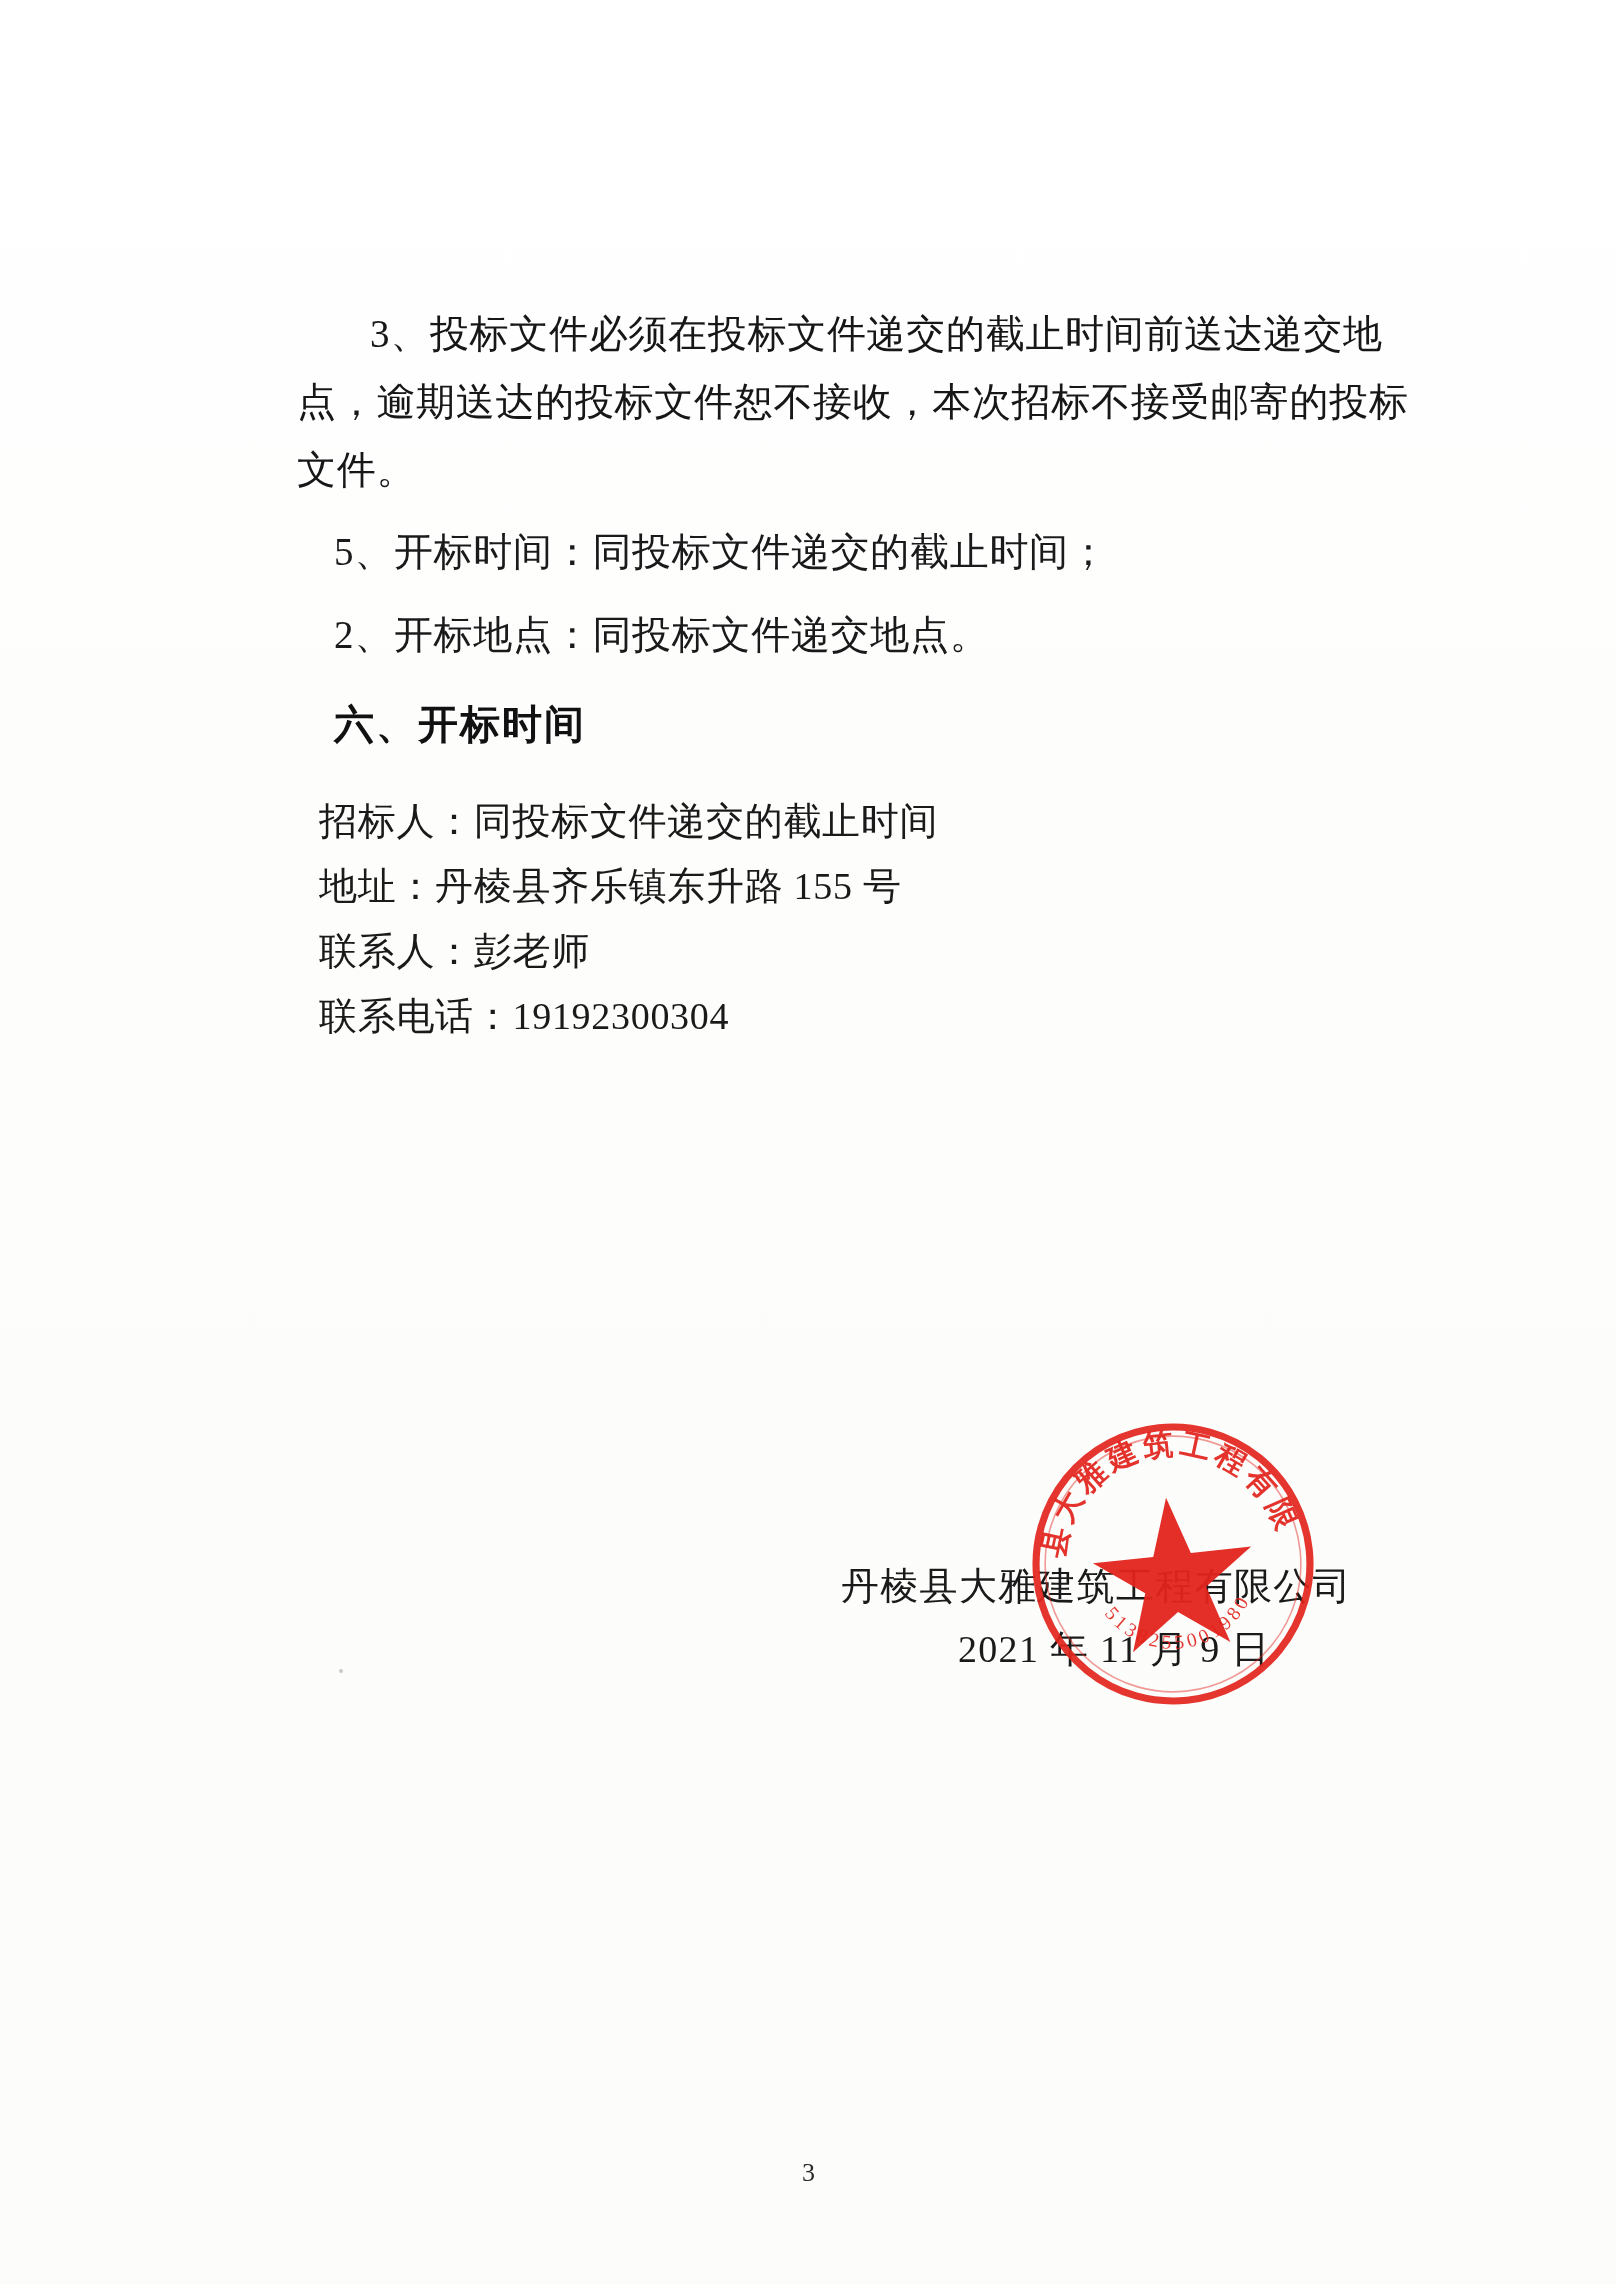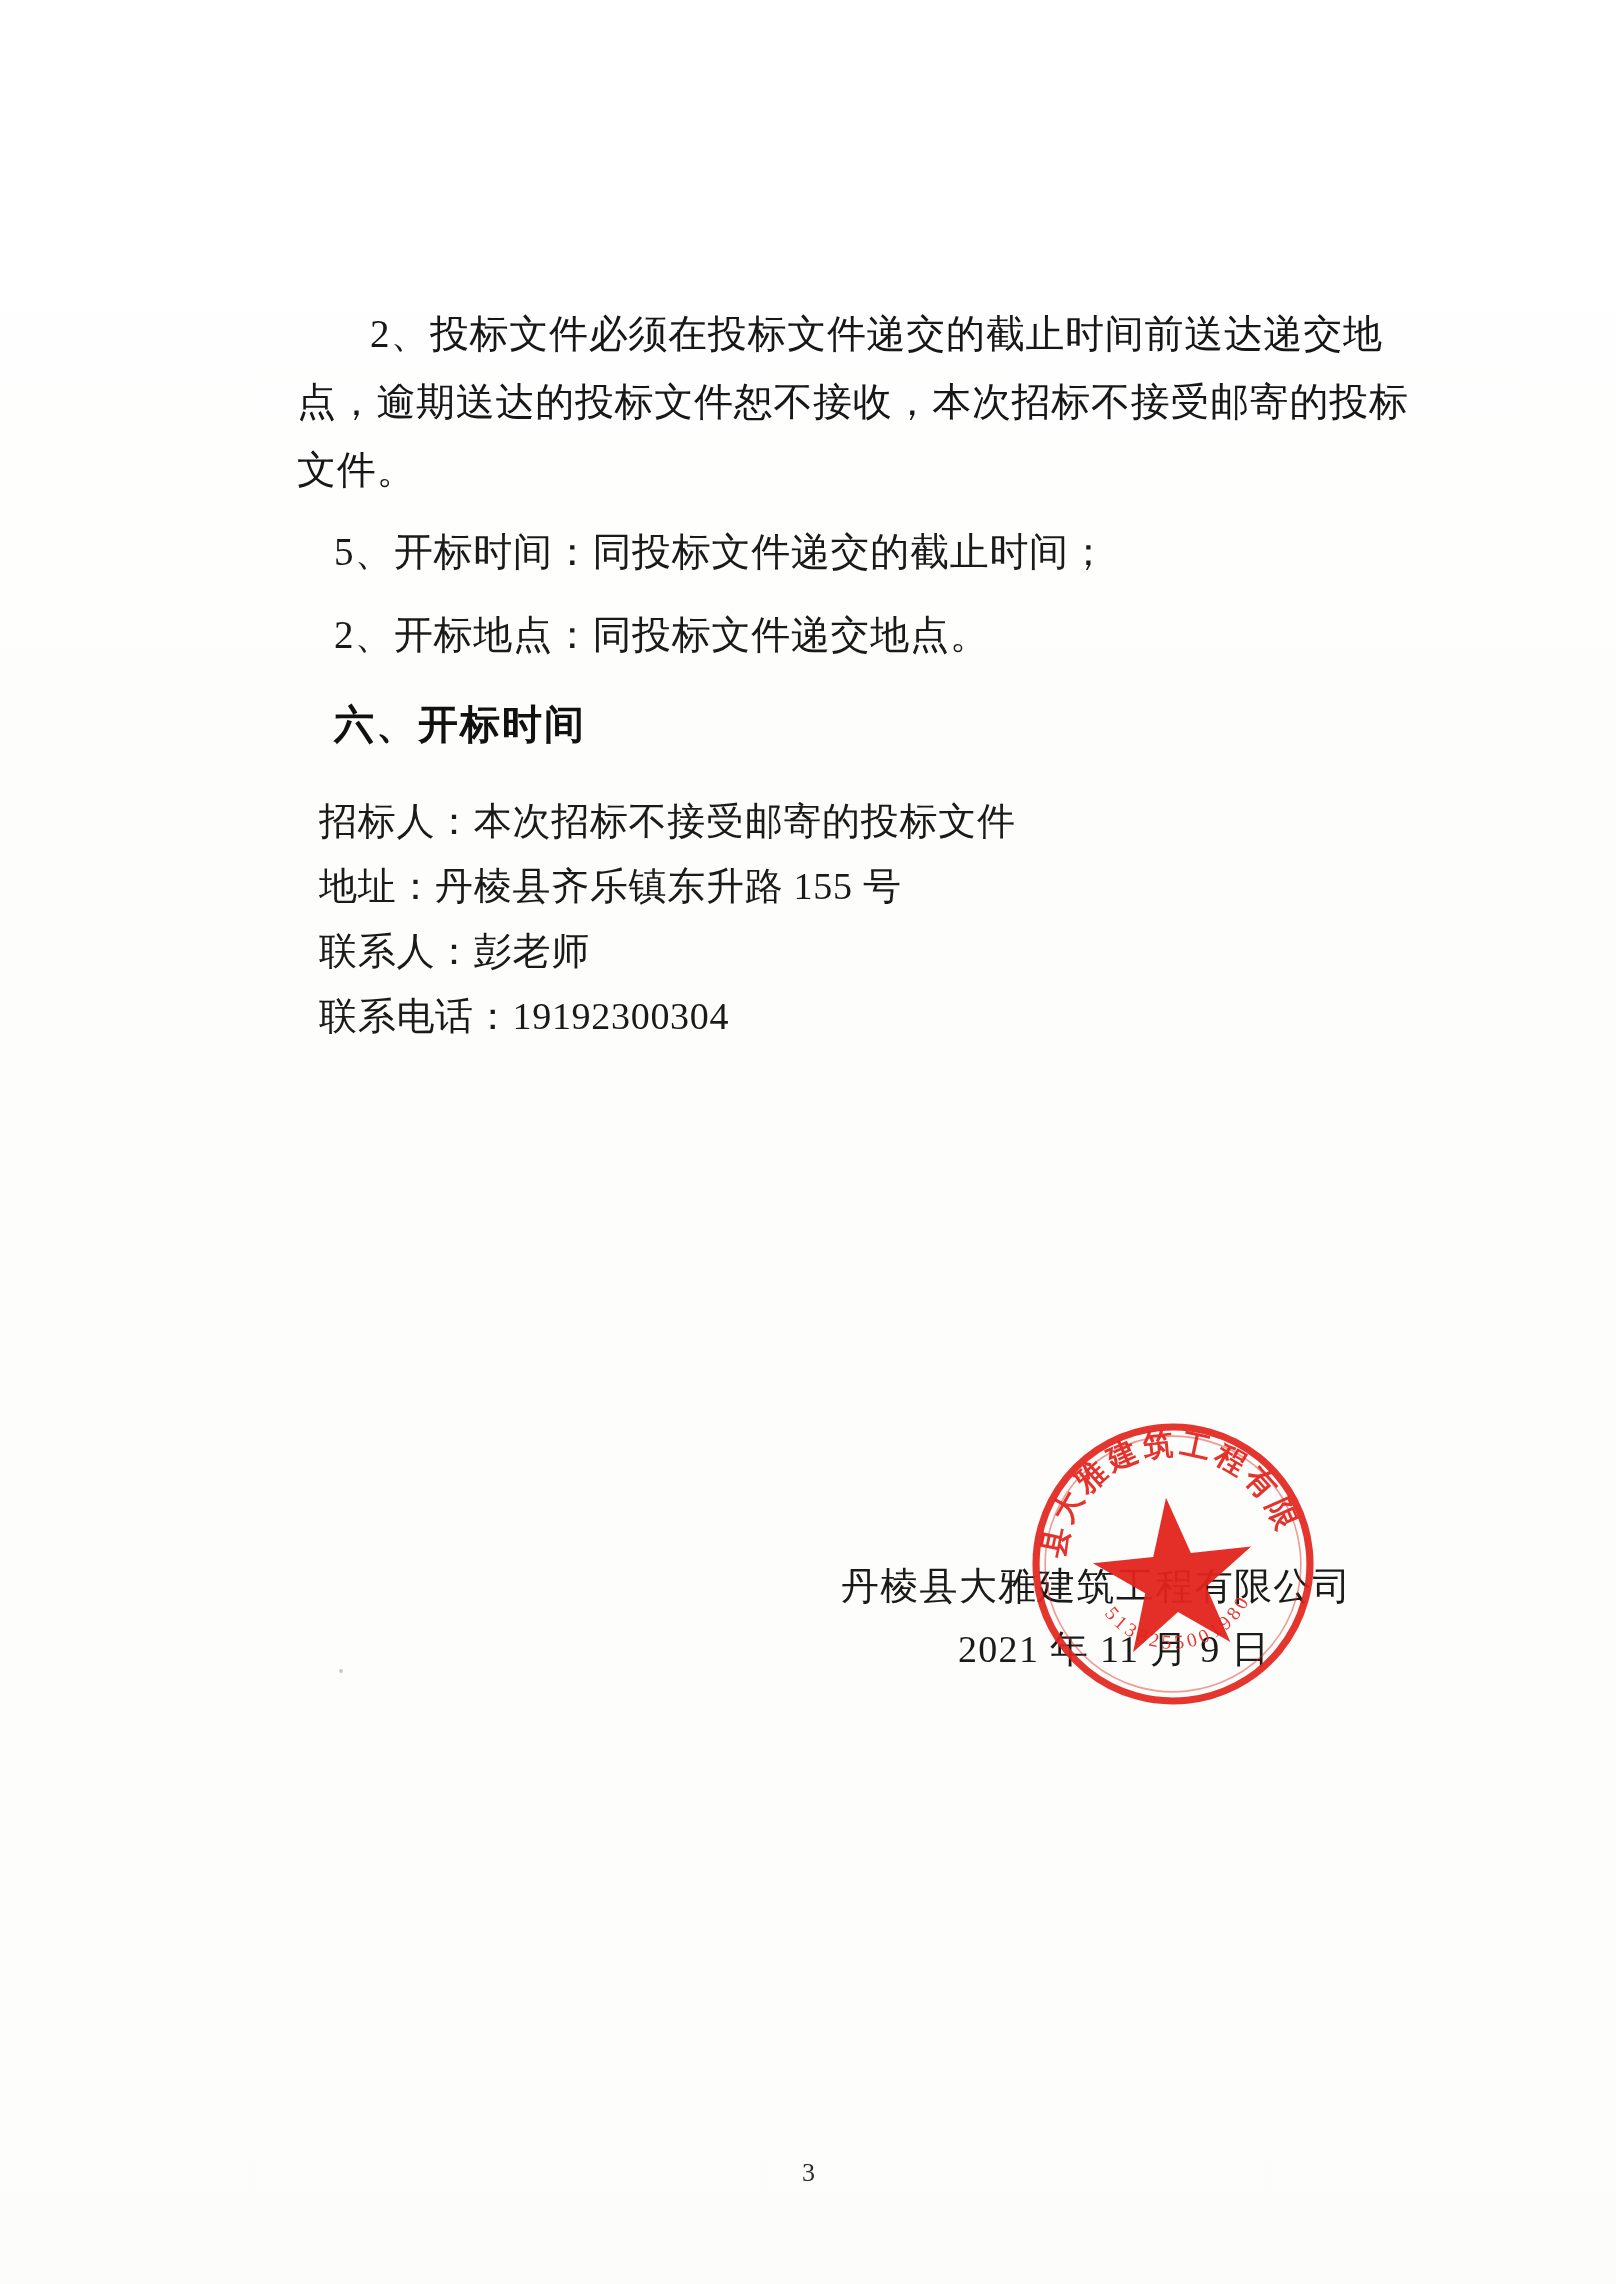--- a/index.html
+++ b/index.html
@@ -145,31 +145,31 @@
 </head>
 <body>
 
 <div class="page">
   <div class="paper-tint"></div>
 
   <div class="speck" style="left:339px; top:1669px;"></div>
 
   <div class="content">
 
-    <p class="body-line para indent2">2、投标文件必须在投标文件递交的截止时间前送达递交地点，逾期送达的投标文件恕不接收，本次招标不接受邮寄的投标文件。</p>
+    <p class="body-line para indent2">3、投标文件必须在投标文件递交的截止时间前送达递交地点，逾期送达的投标文件恕不接收，本次招标不接受邮寄的投标文件。</p>
 
 
     <p class="numbered">5、开标时间：同投标文件递交的截止时间；</p>
 
     <p class="numbered">2、开标地点：同投标文件递交地点。</p>
 
     <p class="heading">六、开标时间</p>
 
     <div class="contact-block">
-      <p class="contact-line">招标人：本次招标不接受邮寄的投标文件</p>
+      <p class="contact-line">招标人：同投标文件递交的截止时间</p>
       <p class="contact-line">地址：丹棱县齐乐镇东升路 155 号</p>
       <p class="contact-line">联系人：彭老师</p>
       <p class="contact-line">联系电话：19192300304</p>
     </div>
   </div>
 
   <div class="signature">
     <p class="sig-company">丹棱县大雅建筑工程有限公司</p>
     <p class="sig-date">2021 年 11 月 9 日</p>
   </div>

